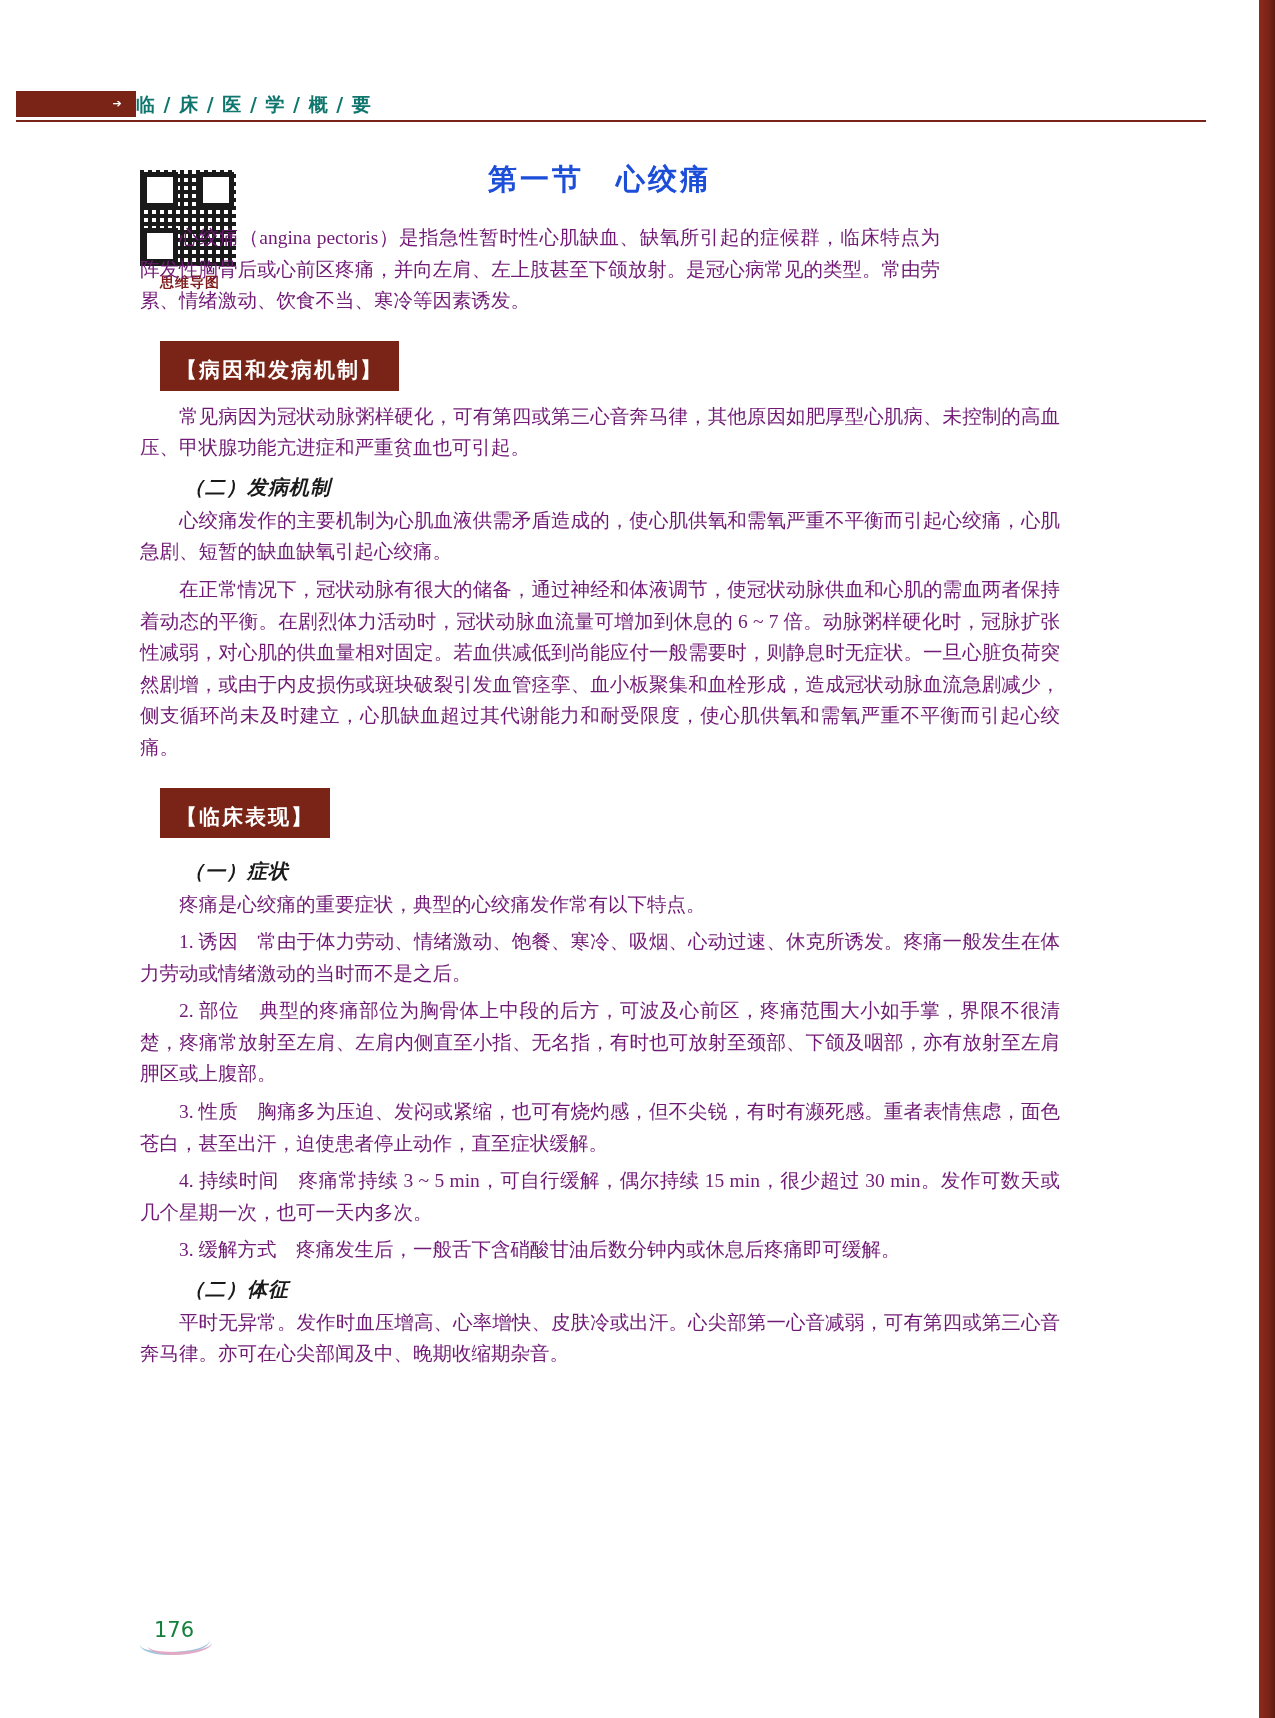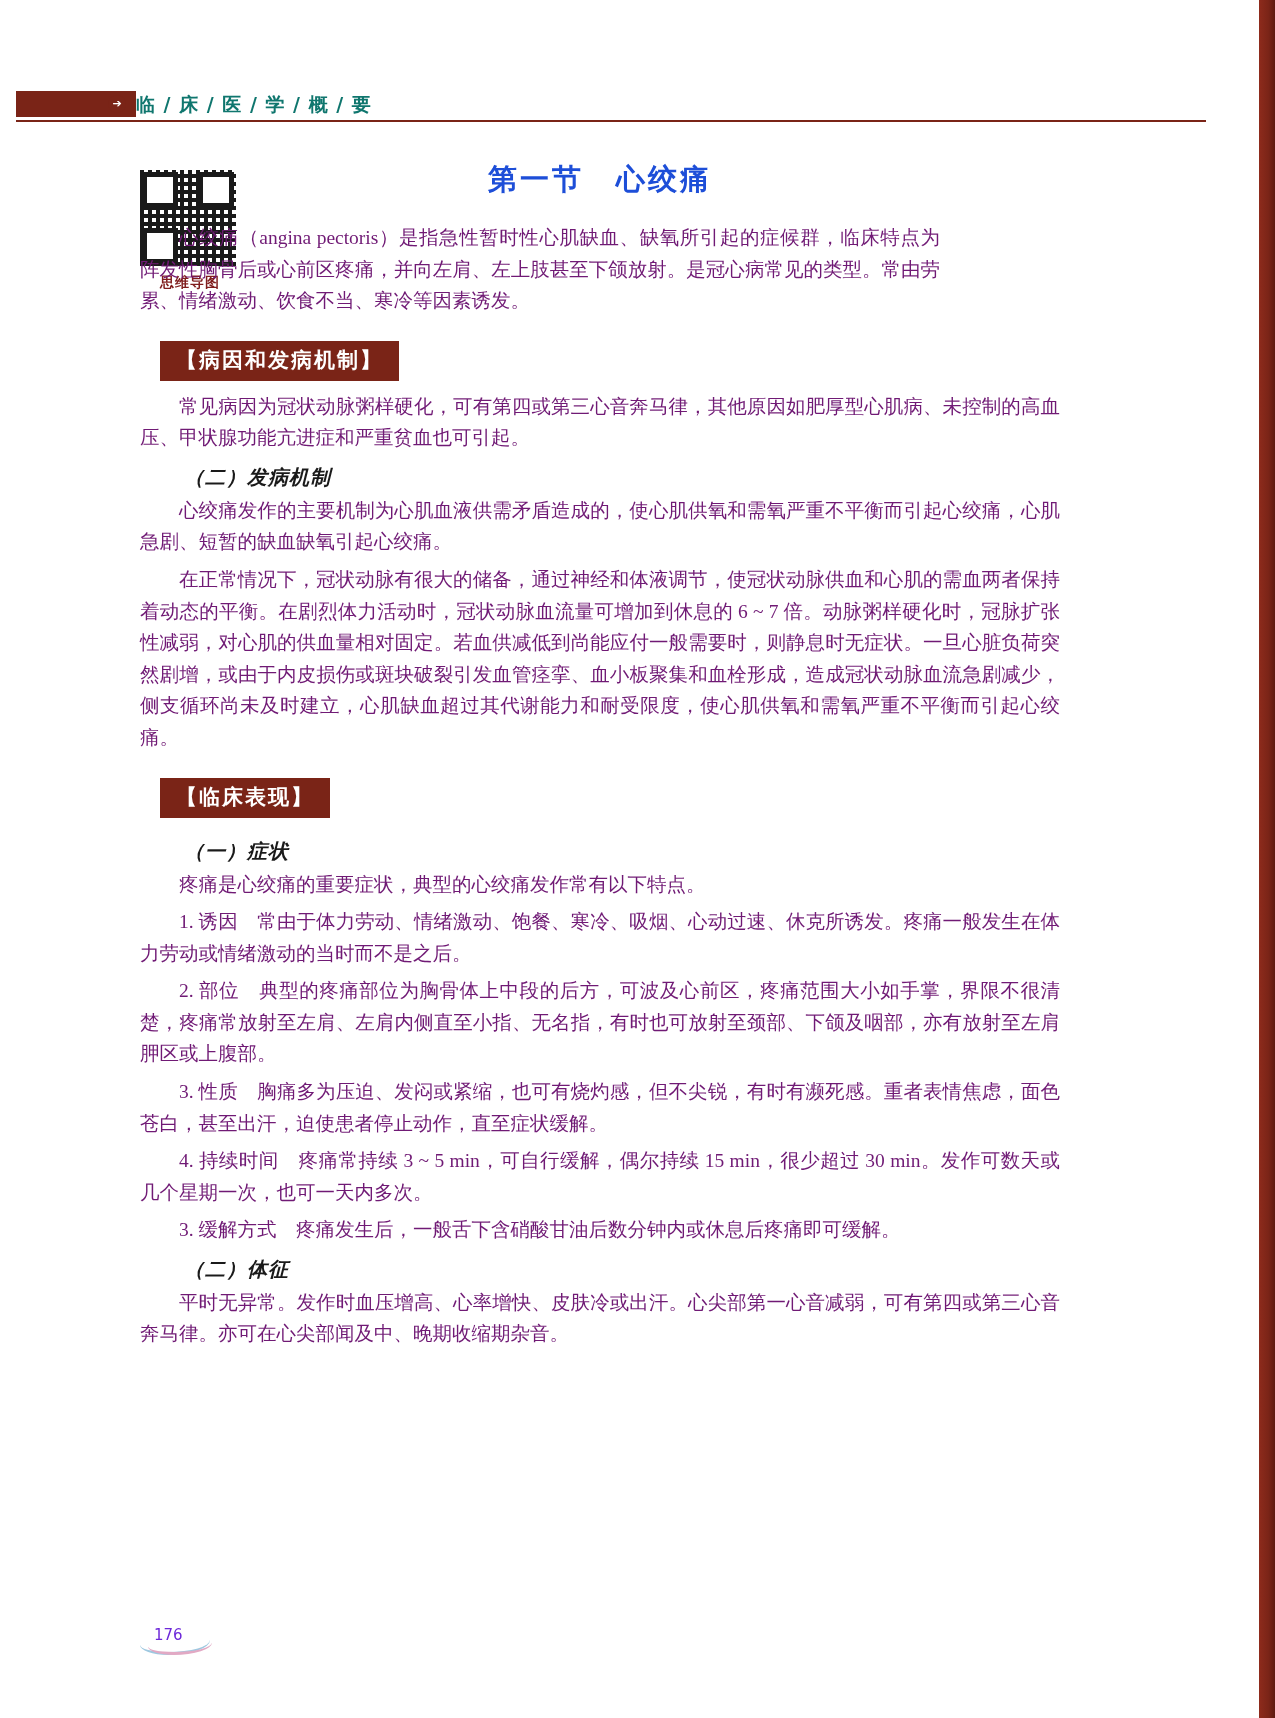--- a/index.html
+++ b/index.html
@@ -153,21 +153,21 @@
     width: 800px;
   }
 
   
   .banner {
     display: inline-block;
     background: #7a2417;
     color: #ffffff;
     font-size: 21px;
     font-weight: bold;
-    padding: 5px 16px 7px 16px;
+    padding: 15px 16px 7px 16px;
     letter-spacing: 2px;
     margin: 18px 0 10px 20px;
     font-family: "DejaVu Sans", "Liberation Sans", sans-serif;
   }
 
   .subhead {
     font-size: 20px;
     font-weight: bold;
     color: #1a1a1a;
     margin: 10px 0 4px 44px;
@@ -198,23 +198,23 @@
     left: 8px;
     top: 18px;
     width: 64px;
     height: 18px;
     border-bottom: 3px solid #e2a9c4;
     border-radius: 0 0 60% 40%;
   }
   .page-num {
     position: absolute;
     left: 14px;
-    top: 10px;
-    font-size: 15px;
-    color: #6d28d9;
+    top: 2px;
+    font-size: 21px;
+    color: #15803d;
     font-family: "DejaVu Sans", "Liberation Sans", sans-serif;
   }
 </style>
 </head>
 <body>
 
 <div class="edge-bar"></div>
 
 <div class="header">
   <div class="header-bar"></div>

